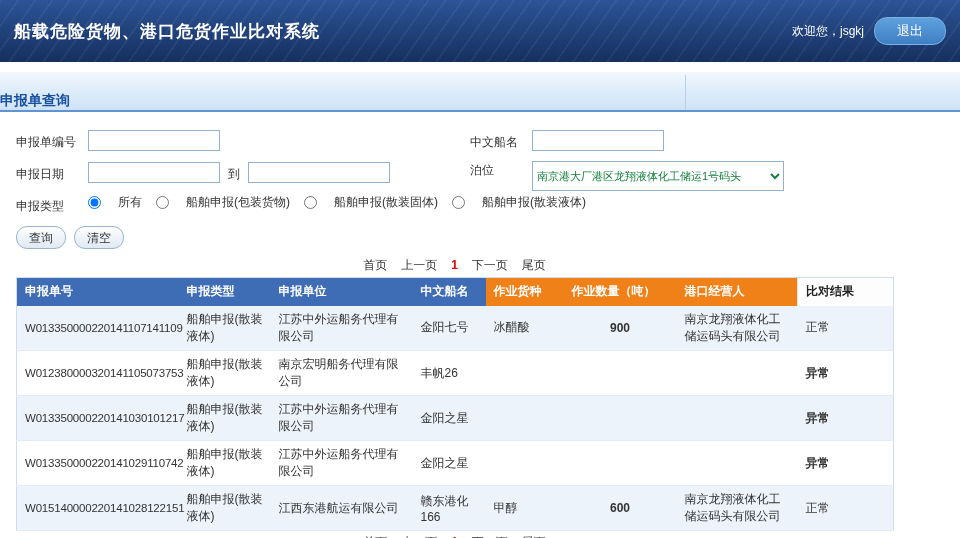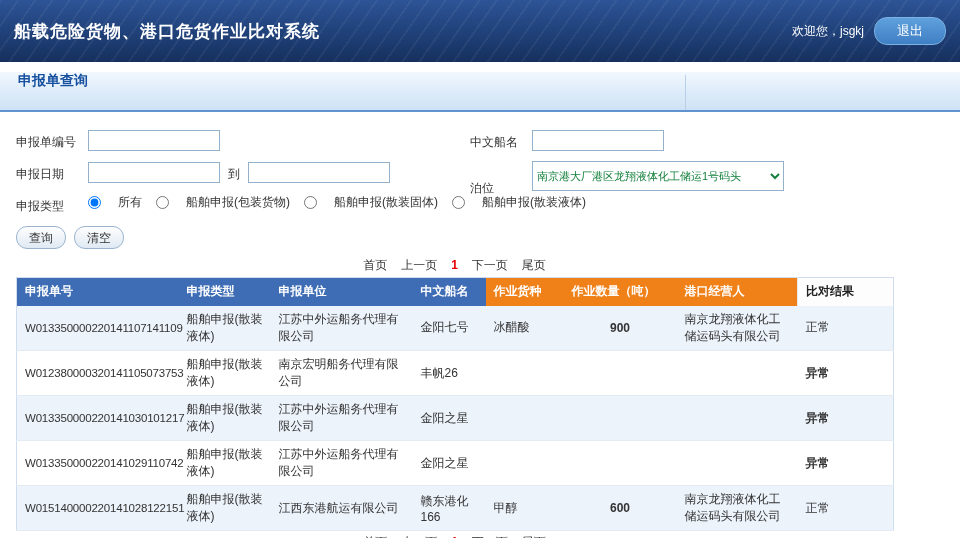--- a/index.html
+++ b/index.html
@@ -13,21 +13,21 @@
       linear-gradient(180deg,#2d5496 0%, #1e3e75 60%, #16305e 100%); }
   .header-title { color:#fff; font-size:17px; font-weight:bold; letter-spacing:1px; }
   .header-right { display:flex; align-items:center; gap:10px; }
   .welcome { color:#fff; font-size:12px; }
   .logout-btn { background:linear-gradient(180deg,#5fa0dd,#3f7fc4); border:1px solid #7cb2e2;
     border-radius:13px; color:#fff; font-size:13px; padding:4px 22px; cursor:pointer; }
 
   .subgap { height:10px; background:#fff; }
 
   
-  .tabband { height:40px; position:relative; display:flex; align-items:flex-start; padding-left:18px;
+  .tabband { height:40px; position:relative; display:flex; align-items:flex-end; 
     background:linear-gradient(180deg,#f2f8fe 0%, #dcebf9 55%, #cfe2f5 100%);
     border-bottom:2px solid #5f93d2; }
   .section-title { color:#17509f; font-size:14px; font-weight:bold; }
   .tab-divider { position:absolute; right:274px; top:3px; bottom:0; width:1px; background:#b9d0e8; }
 
   
   .form { position:relative; height:112px; font-size:12px; color:#333; }
   .flabel { position:absolute; font-size:12px; color:#333; }
   .ftext { position:absolute; height:21px; border:1px solid #94b1cc; font-size:12px; padding:0 3px; }
   .fselect { position:absolute; height:30px; width:252px; border:1px solid #94b1cc; font-size:11px;
@@ -84,21 +84,21 @@
   <input class="ftext" style="left: 88px; top: 18px; width: 132px;" value="">
 
   <label class="flabel" style="left:470px; top:22px;">中文船名</label>
   <input class="ftext" style="left: 532px; top: 18px; width: 132px;" value="">
 
   <label class="flabel" style="left:16px; top:54px;">申报日期</label>
   <input class="ftext" style="left: 88px; top: 50px; width: 132px;" value="">
   <label class="flabel" style="left:228px; top:54px;">到</label>
   <input class="ftext" style="left: 248px; top: 50px; width: 142px;" value="">
 
-  <label class="flabel" style="left:470px; top:68px;">泊位</label>
+  <label class="flabel" style="left:470px; top:50px;">泊位</label>
   <select class="fselect" style="left:532px; top:49px;" id="berth-select"><option>南京港大厂港区龙翔液体化工储运1号码头</option></select>
 
   <label class="flabel" style="left:16px; top:86px;">申报类型</label>
   <div class="radio-group" id="radio-group">
       <label class="radio-item">
         <input type="radio" name="declareType" checked="" style="">
         <span>所有</span>
       </label>
       <label class="radio-item">
         <input type="radio" name="declareType" style="">

